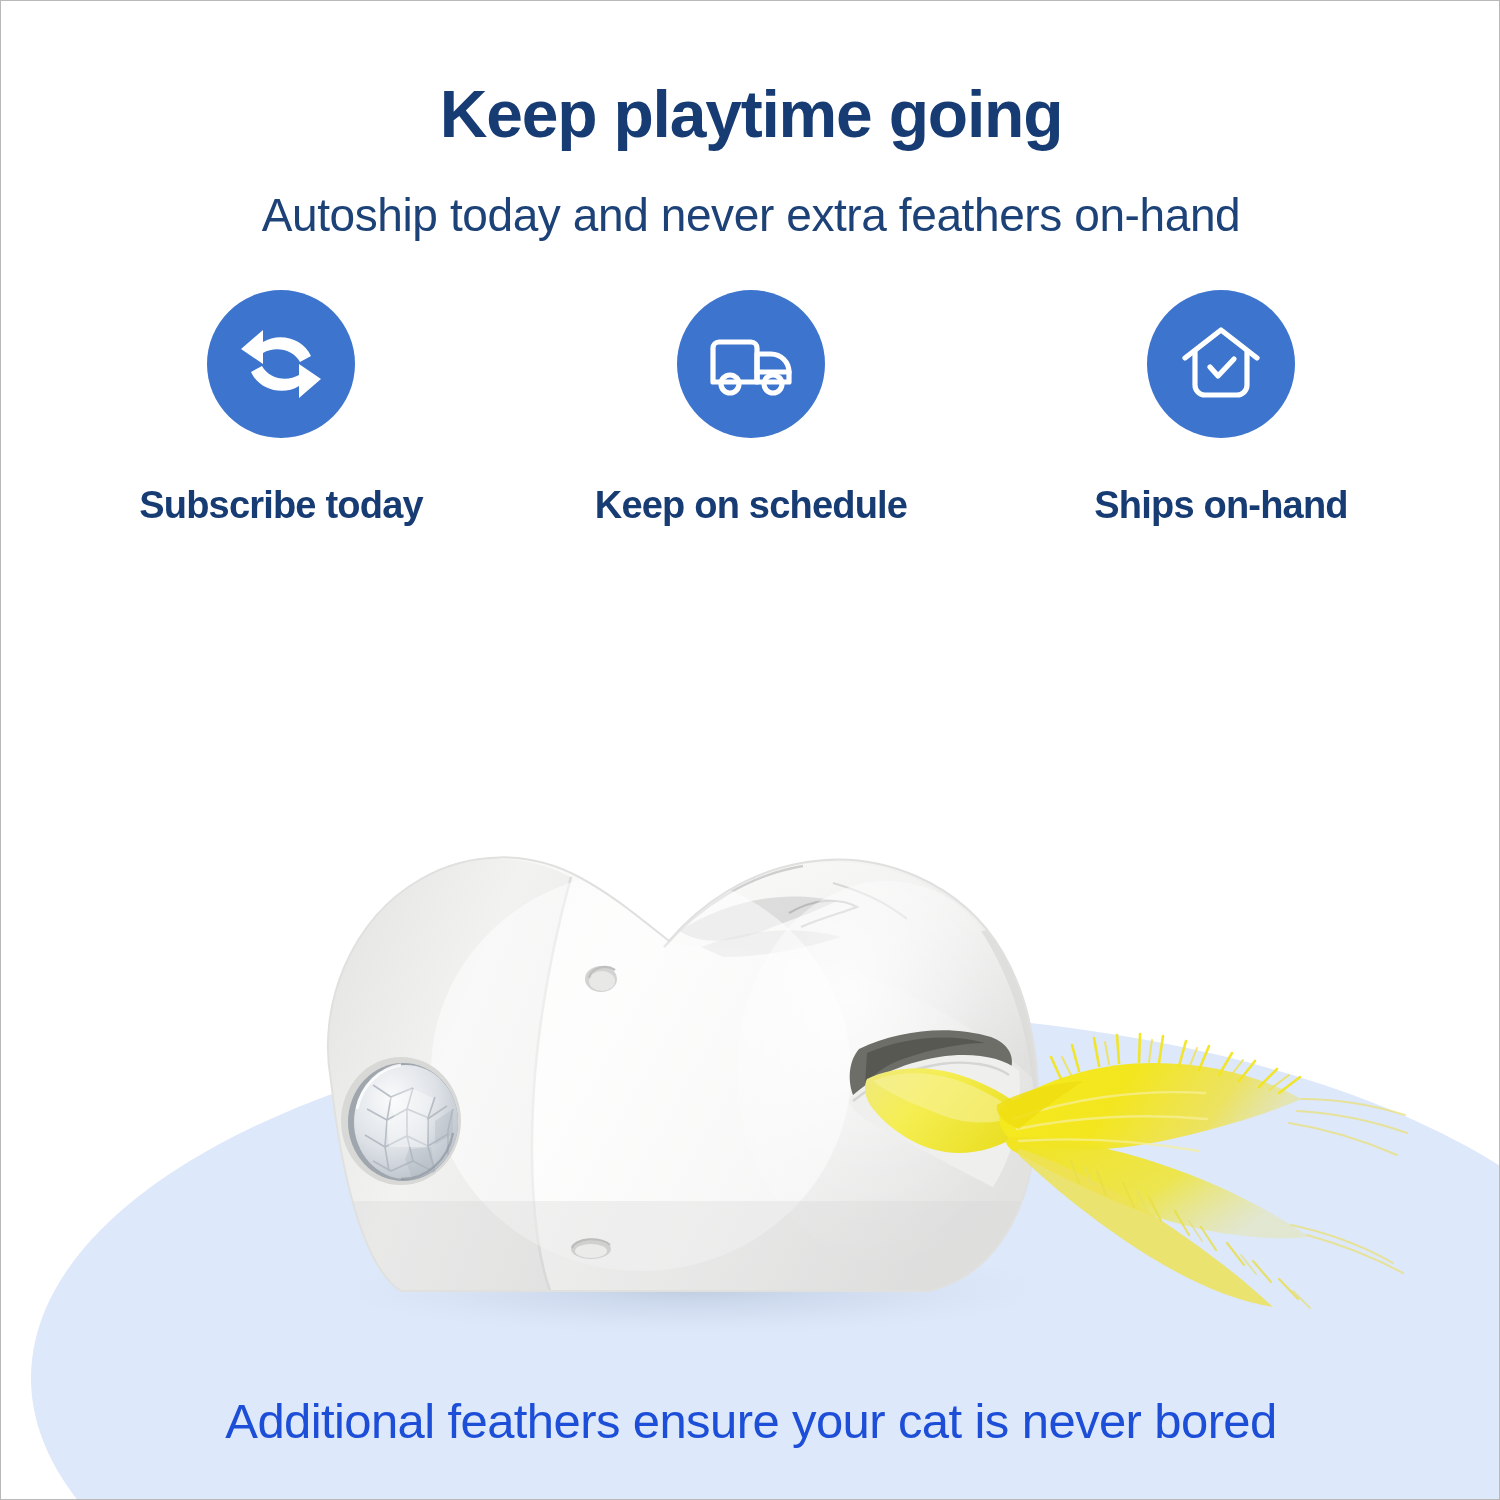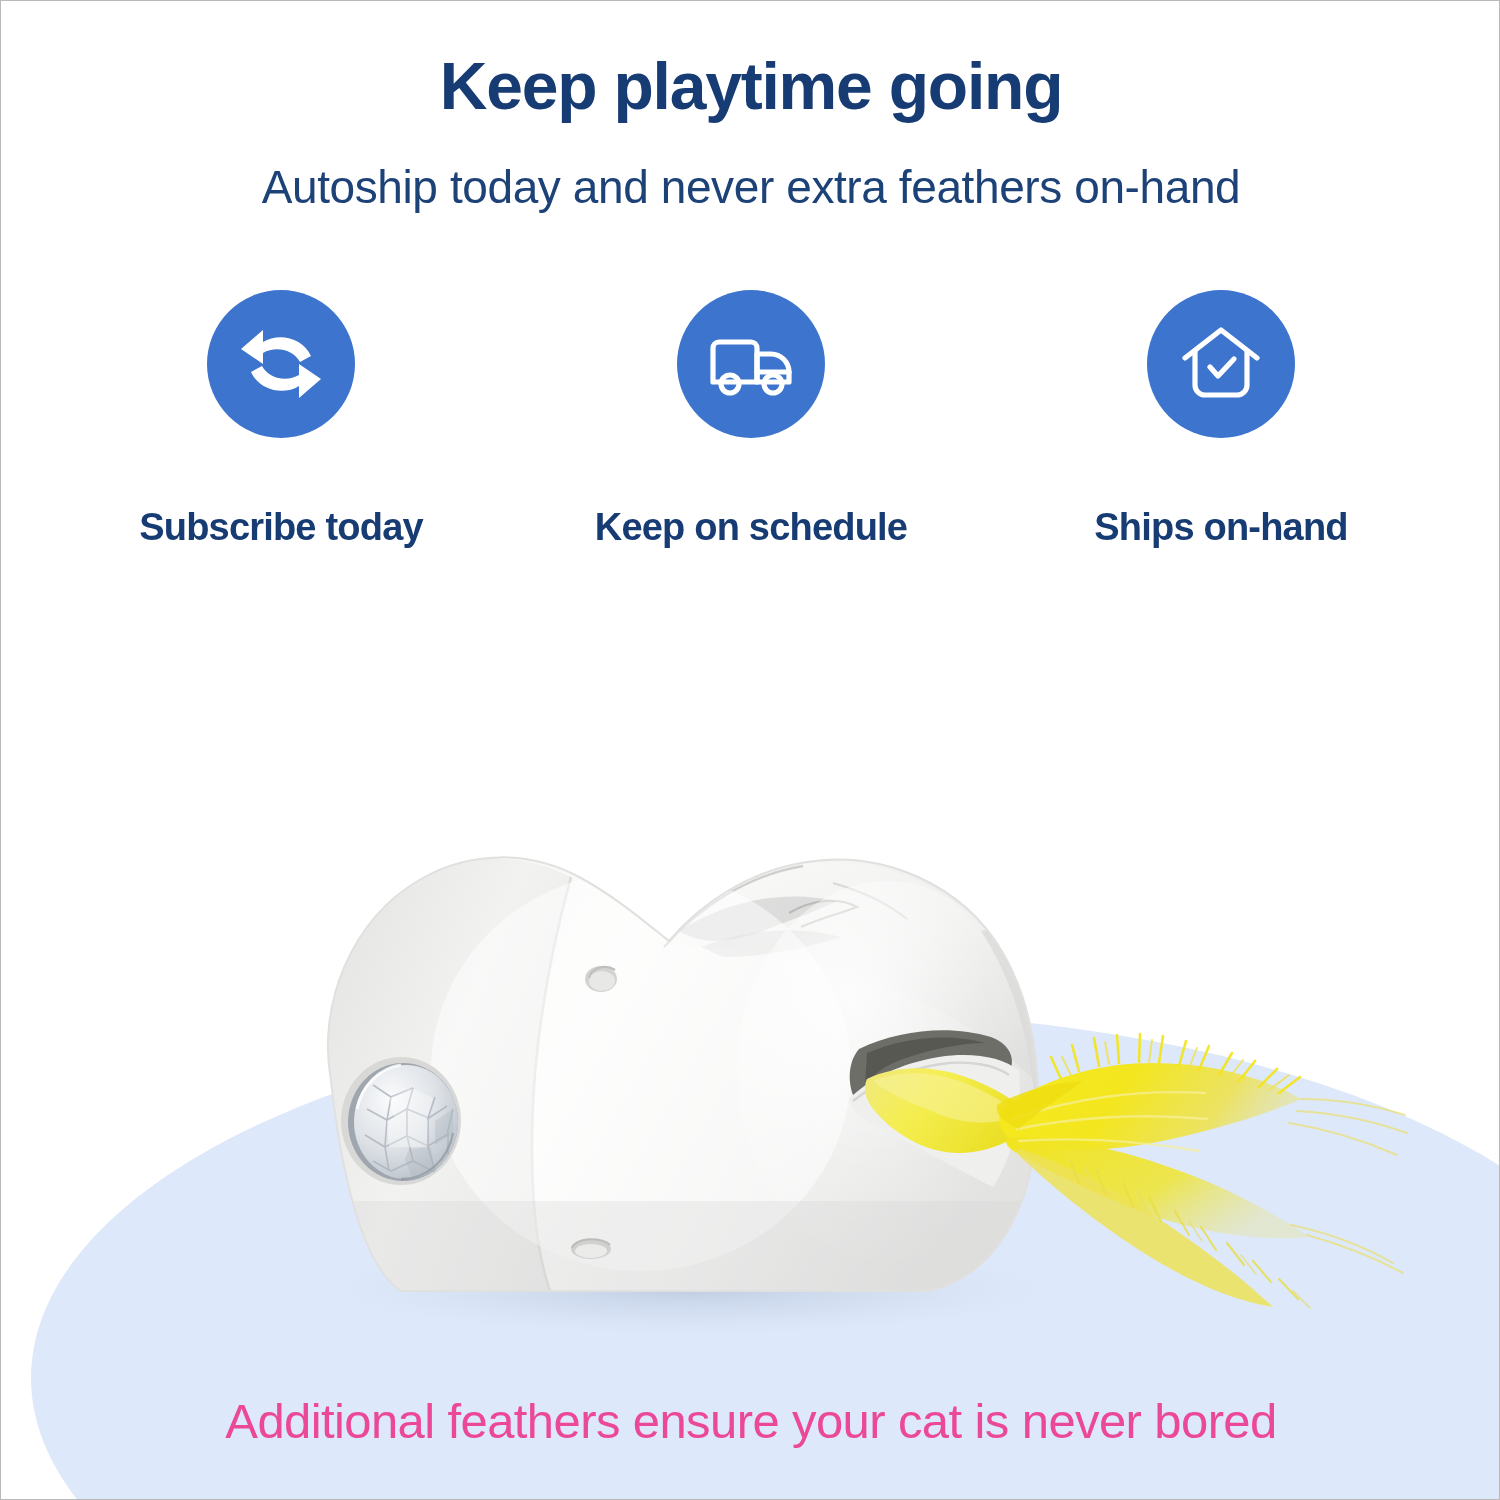--- a/index.html
+++ b/index.html
@@ -20,21 +20,21 @@
     background: #ffffff;
     overflow: hidden;
     box-sizing: border-box;
     border: 1px solid #b9b9b9;
   }
 
   
   #headline-block {
     position: absolute;
     left: 0;
-    top: 52px;
+    top: 80px;
     width: 1500px;
     text-align: center;
   }
   #page-title {
     font-family: "Liberation Sans", sans-serif;
     font-weight: bold;
     font-size: 66px;
     line-height: 1.0;
     letter-spacing: -1.2px;
     color: #173C74;
@@ -62,21 +62,20 @@
     display: flex;
     flex-direction: row;
     justify-content: flex-start;
     align-items: flex-start;
   }
   .benefit-col {
     width: 470px;
     display: flex;
     flex-direction: column;
     align-items: center;
-    gap: 22px;
   }
   #benefits-row .benefit-col:nth-child(1) { margin-left: 45px; }
   #benefits-row .benefit-col:nth-child(2) { margin-left: 0px; }
   #benefits-row .benefit-col:nth-child(3) { margin-left: 0px; }
 
   .benefit-icon-circle {
     width: 148px;
     height: 148px;
     border-radius: 50%;
     background: #3C74CE;
@@ -121,21 +120,21 @@
   #footer-caption {
     position: absolute;
     left: 0;
     top: 1392px;
     width: 1500px;
     text-align: center;
     font-family: "Liberation Sans", sans-serif;
     font-weight: 400;
     font-size: 49px;
     letter-spacing: -0.6px;
-    color: #ec4899;
+    color: #1d4ed8;
     white-space: nowrap;
   }
 </style>
 </head>
 <body>
 
 <div id="page">
 
   <div id="headline-block">
     <div id="page-title">Keep playtime going</div>

